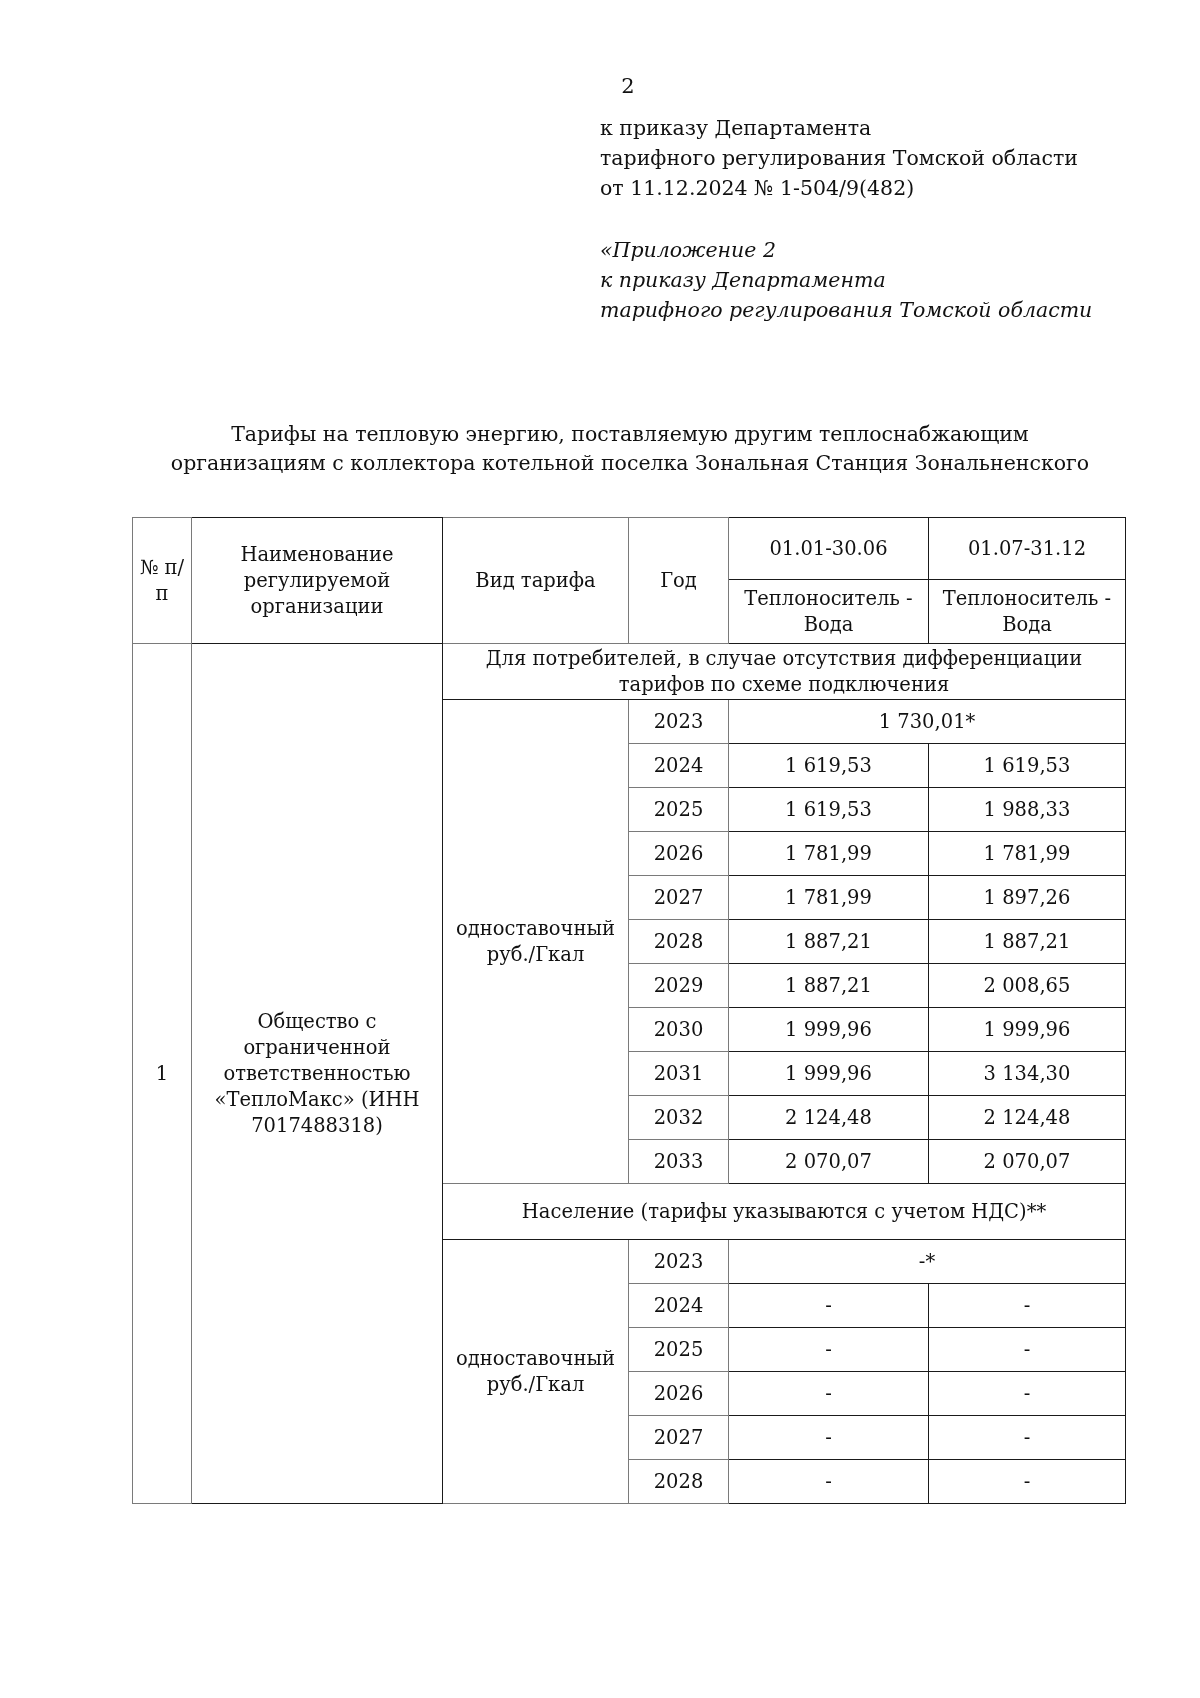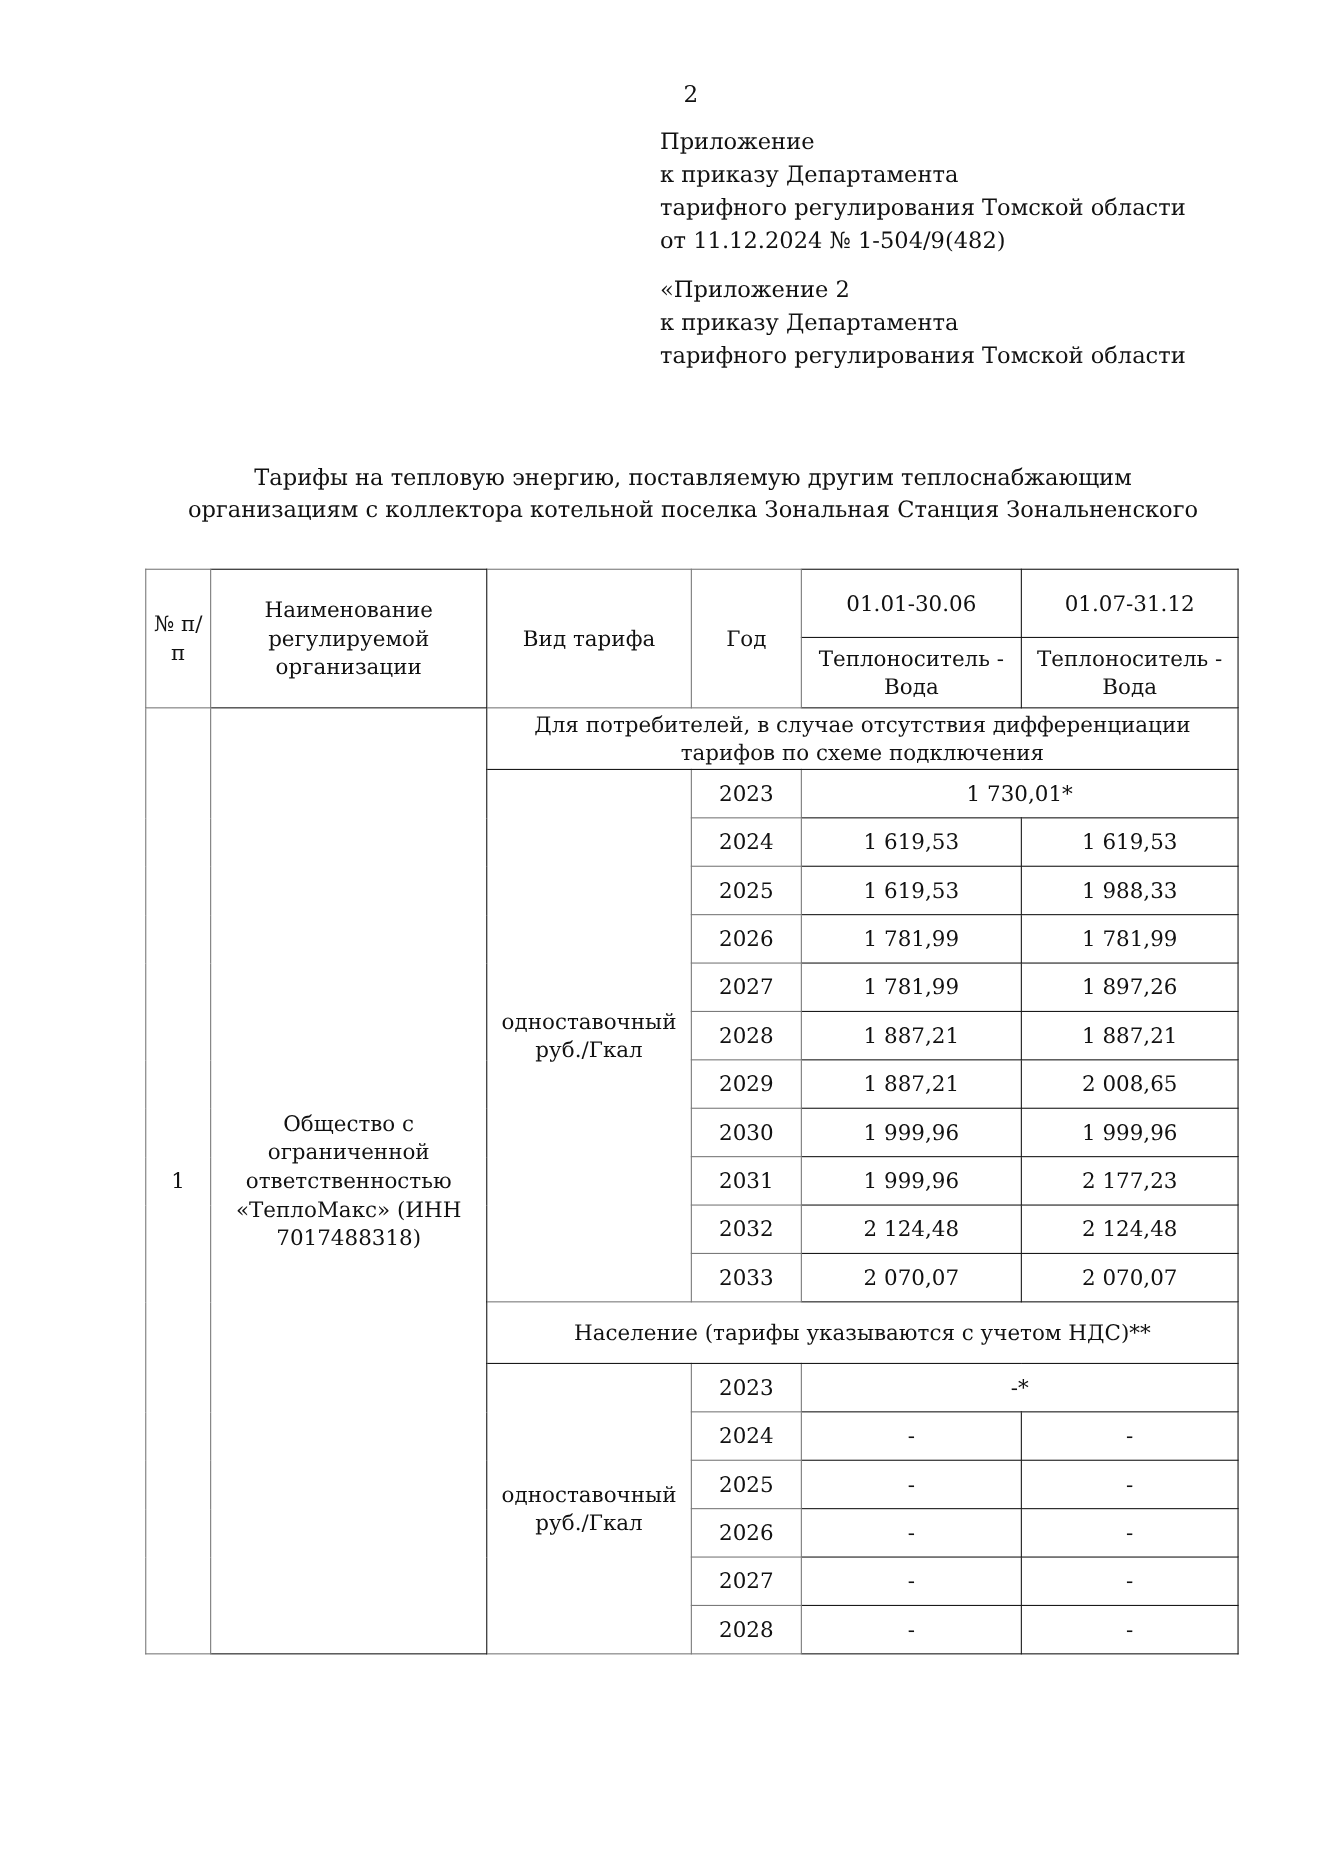--- a/index.html
+++ b/index.html
@@ -10,21 +10,21 @@
   }
   .page-num {
     position: absolute; top: 74px; left: 618px; width: 20px;
     text-align: center; font-size: 21px;
   }
   .appendix {
     position: absolute; left: 600px; font-size: 20.5px; line-height: 30px;
   }
   .appendix .line { display: block; white-space: nowrap; }
   #appendix-1 { top: 113px; }
-  #appendix-2 { top: 248px; }
+  #appendix-2 { top: 235px; font-style: italic; }
   .title {
     position: absolute; top: 420px; left: 120px; width: 1020px;
     text-align: center; font-size: 20.5px; line-height: 29px;
   }
   .title .line { display: block; white-space: nowrap; }
   table.tariffs {
     position: absolute; left: 132px; top: 517px;
     border-collapse: collapse; table-layout: fixed;
     width: 993px; font-size: 19.5px;
   }
@@ -38,21 +38,20 @@
   .sec-row { height: 56px; }
   .sec-row2 { height: 56px; margin-left: 39px; }
   .data-row td { height: 43px; }
 </style>
 </head>
 <body>
 
 <div class="page-num">2</div>
 
 <div class="appendix" id="appendix-1">
-  <span class="line">Приложение</span>
   <span class="line">к приказу Департамента</span>
   <span class="line">тарифного регулирования Томской области</span>
   <span class="line">от 11.12.2024 № 1-504/9(482)</span>
 </div>
 
 <div class="appendix" id="appendix-2">
   <span class="line">«Приложение 2</span>
   <span class="line">к приказу Департамента</span>
   <span class="line">тарифного регулирования Томской области</span>
 </div>
@@ -128,21 +127,21 @@
       <td>2 008,65</td>
     </tr>
     <tr class="data-row">
       <td class="light">2030</td>
       <td>1 999,96</td>
       <td>1 999,96</td>
     </tr>
     <tr class="data-row">
       <td class="light">2031</td>
       <td>1 999,96</td>
-      <td>2 177,23</td>
+      <td>3 134,30</td>
     </tr>
     <tr class="data-row">
       <td class="light">2032</td>
       <td>2 124,48</td>
       <td>2 124,48</td>
     </tr>
     <tr class="data-row">
       <td class="light">2033</td>
       <td>2 070,07</td>
       <td>2 070,07</td>

